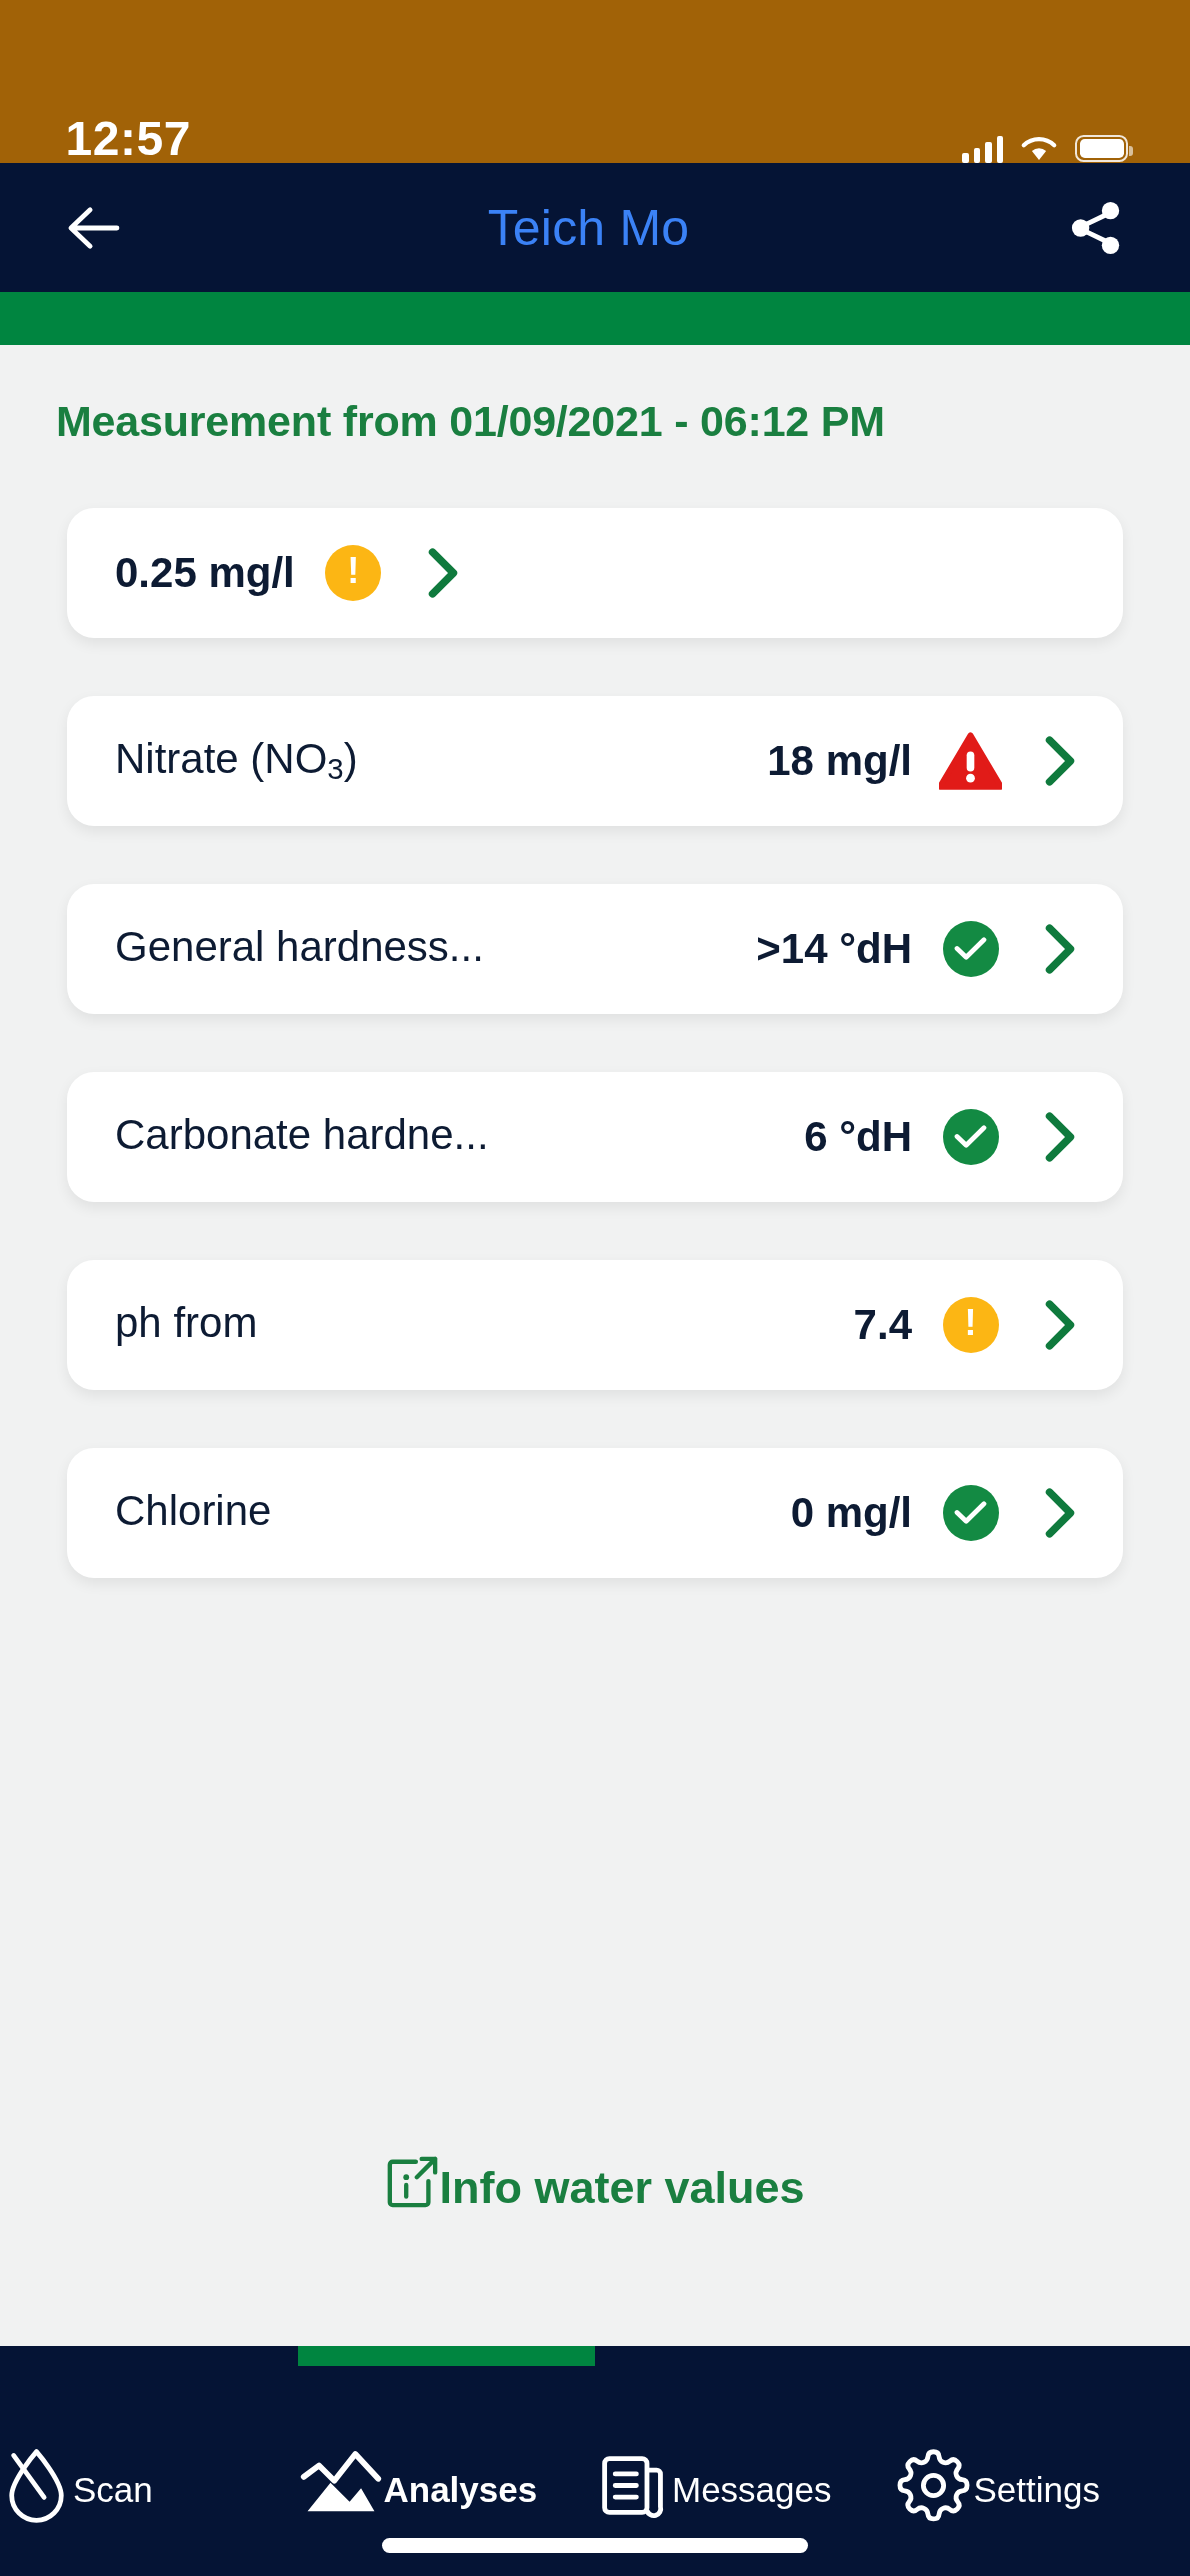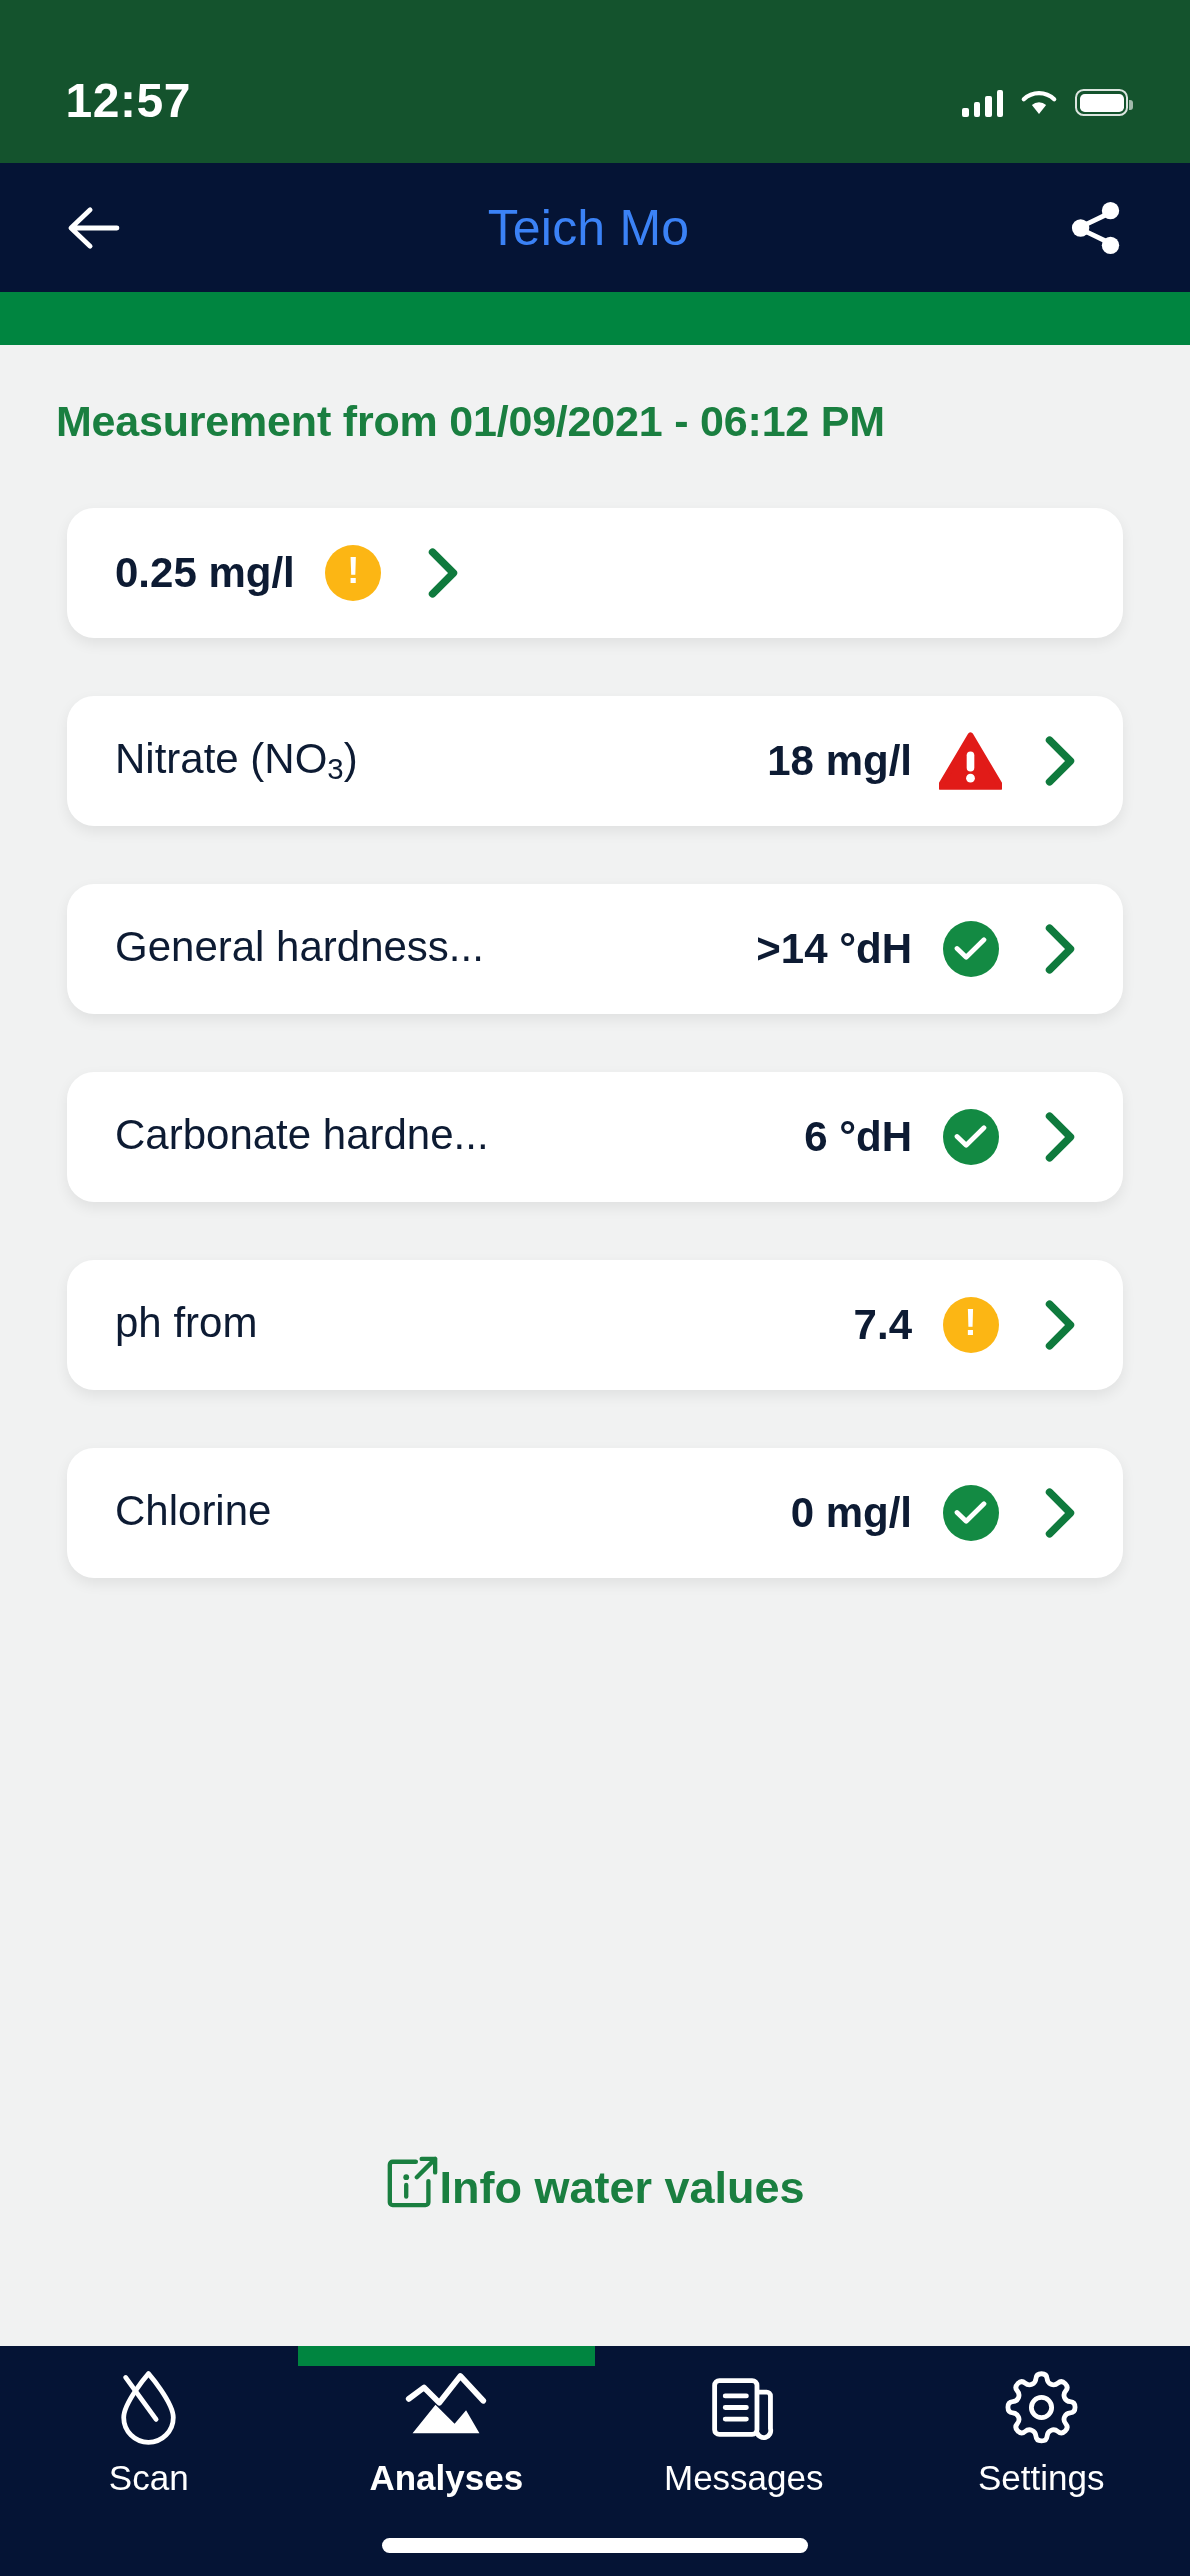--- a/index.html
+++ b/index.html
@@ -12,23 +12,23 @@
   #phone {
     position:relative;
     width:1190px; height:2576px;
     background:#f1f2f2;
     display:flex; flex-direction:column;
   }
 
   
   .status-bar {
     height:163px;
-    background:#14532d;
-    flex:0 0 auto;
-    display:flex; align-items:center;
+    background:#a16207;
+    flex:0 0 auto;
+    display:flex; align-items:flex-end;
     justify-content:space-between;
     padding:33px 56px 0 56px;
     position:relative;
     gap:36px;
   }
   .status-time {
     color:#ffffff;
     font-size:48px;
     font-weight:600;
     letter-spacing:0.5px;
@@ -184,23 +184,23 @@
   
   .tabbar {
     flex:0 0 auto;
     height:230px;
     background:#051435;
     display:flex;
     position:relative;
   }
   .tab {
     flex:1 1 0;
-    display:flex; flex-direction:column;
+    display:flex; 
     align-items:center; justify-content:flex-start;
-    padding-top:20px;
+    padding-top:58px;
     position:relative;
   }
   .tab-ico { height:82px; display:flex; align-items:center; justify-content:center; margin-bottom:9.6px; }
   .tab-label { color:#ffffff; font-size:35px; font-weight:400; }
   .tab.active .tab-label { font-weight:700; }
   .tab.active::before {
     content:"";
     position:absolute;
     top:0; left:0; right:0;
     height:20px;

